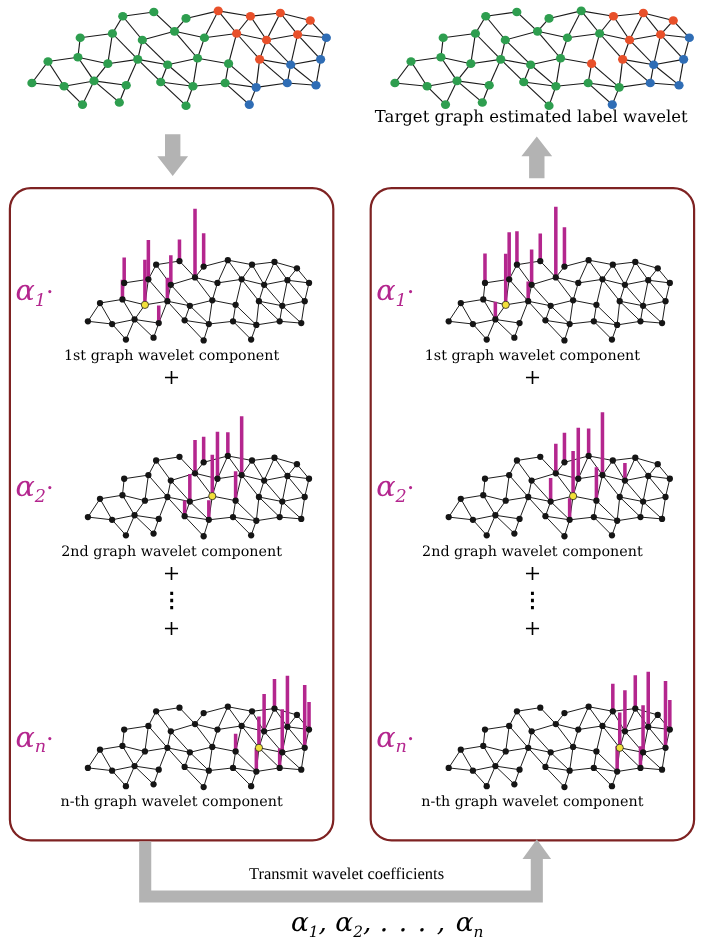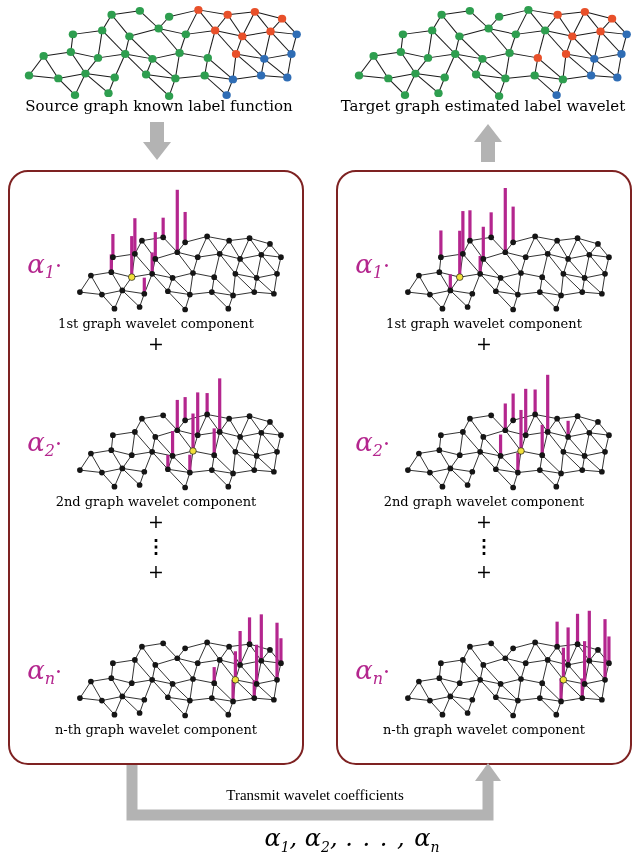--- a/index.html
+++ b/index.html
@@ -19,21 +19,21 @@
   .arrow.up{left:471px;}
   .arrow polygon{fill:var(--arrow,#b3b3b3);}
 
   .box{position:absolute;top:170px;width:296px;height:595px;box-sizing:border-box;
        border:2.5px solid var(--border,#7e2222);border-radius:20px;background:#fff;
        display:flex;flex-direction:column;align-items:center;padding-top:5px;}
   .box.left-box{left:8px;}
   .box.right-box{left:336px;}
 
   .panel{display:flex;align-items:flex-end;width:100%;padding-left:4px;box-sizing:border-box;}
-  .alpha-label{width:48px;text-align:right;color:var(--alpha,#b4268e);
+  .alpha-label{width:48px;text-align:left;color:var(--alpha,#b4268e);
                font-style:italic;font-size:26px;line-height:26px;margin-bottom:32px;}
   .asub{font-size:16px;vertical-align:-5px;}
   .adot{font-size:22px;font-style:normal;}
   .wavelet{width:232px;height:141px;}
 
   .panel-caption{font-size:13px;text-align:left;margin-top:-2px;line-height:15px;}
   .plus{font-size:19px;line-height:22px;margin:1px 0;text-align:center;}
   .vdots{font-size:19px;line-height:22px;margin:2px 0;text-align:center;font-weight:bold;}
 
   .connector{position:absolute;left:0;top:763px;width:640px;height:76px;}
@@ -285,21 +285,20 @@
       <circle cx="190" cy="73" r="4" fill="#2e9e4f"></circle>
       <circle cx="217" cy="77" r="4" fill="#2e9e4f"></circle>
       <circle cx="244" cy="73" r="4" fill="#2f6db5"></circle>
       <circle cx="269" cy="75" r="4" fill="#2f6db5"></circle>
       <circle cx="66" cy="93" r="4" fill="#2e9e4f"></circle>
       <circle cx="98" cy="91" r="4" fill="#2e9e4f"></circle>
       <circle cx="156" cy="94" r="4" fill="#2e9e4f"></circle>
       <circle cx="211" cy="93" r="4" fill="#2f6db5"></circle>
     </svg>
 
-  <div class="top-caption source">Source graph known label function</div>
   <div class="top-caption target">Target graph estimated label wavelet</div>
 
   <svg class="arrow down" viewBox="0 0 34 40">
     <polygon points="10,0 24,0 24,20 31,20 17,38 3,20 10,20"></polygon>
   </svg>
   <svg class="arrow up" viewBox="0 0 34 40">
     <polygon points="10,40 24,40 24,20 31,20 17,2 3,20 10,20"></polygon>
   </svg>
 
   <div class="box left-box">

